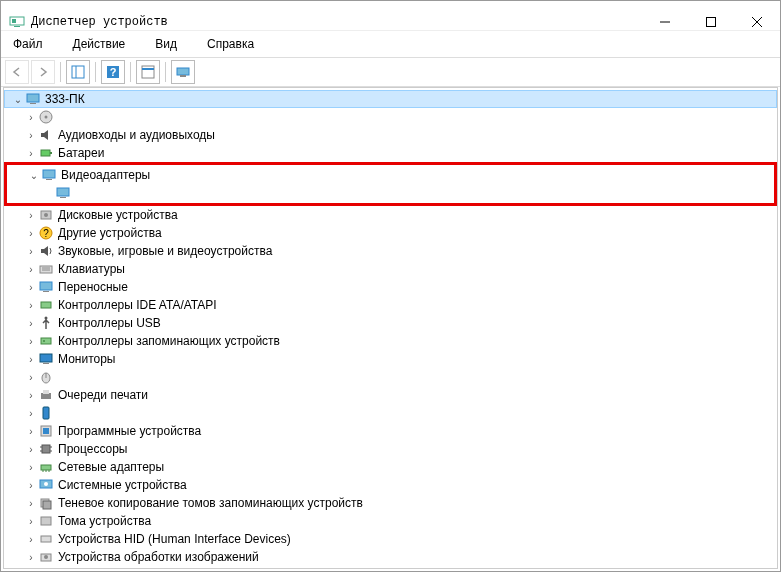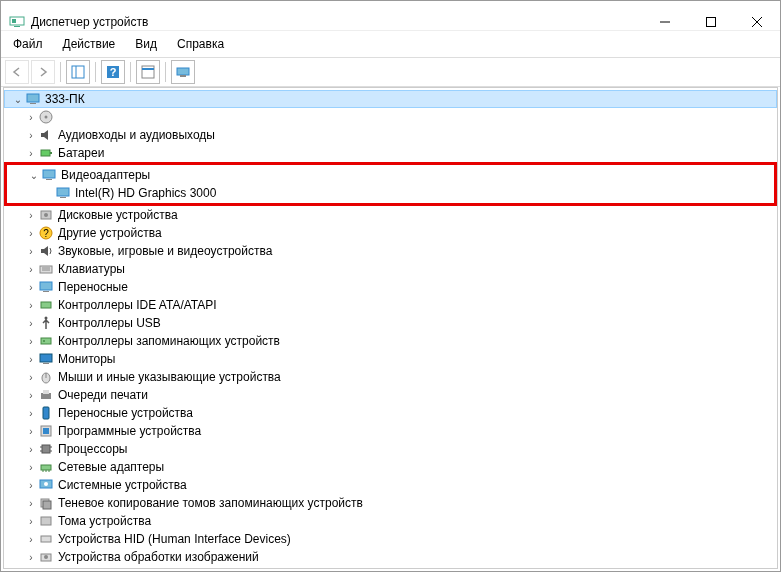--- a/index.html
+++ b/index.html
@@ -1,22 +1,22 @@
 <!DOCTYPE html>
 <html><head>
 <meta charset="utf-8">
 <style>
 * { box-sizing: border-box; margin: 0; padding: 0; }
 body { font-family: "Segoe UI", Tahoma, sans-serif; font-size: 12px; background: #fff; width: 781px; height: 572px; border: 1px solid #999; overflow: hidden; position: relative; }
-.titlebar { height: 30px; display: flex; align-items: center; padding: 12px 0 0 8px; border-bottom: 1px solid #eee; }
+.titlebar { height: 30px; display: flex; align-items: center; padding: 12px 0 0 8px; border-bottom: 1px solid #eee; font-family: Liberation Mono, monospace; }
 .titlebar .icon { width: 16px; height: 16px; margin-right: 6px; }
 .titlebar .title { flex: 1; color: #000; }
 .titlebar .win-btns { display: flex; }
 .titlebar .win-btn { width: 46px; height: 30px; display: flex; align-items: center; justify-content: center; cursor: pointer; }
-.menubar { display: flex; padding: 2px 4px; gap: 4px; }
+.menubar { display: flex; padding: 2px 4px; gap: 14px; }
 .menubar .menu-item { padding: 4px 8px; cursor: pointer; }
 .toolbar { display: flex; align-items: center; padding: 2px 4px; border-top: 1px solid #ddd; border-bottom: 1px solid #ddd; gap: 2px; background: #fff; }
 .toolbar .sep { width: 1px; height: 20px; background: #ccc; margin: 0 3px; }
 .tb-btn { width: 24px; height: 24px; border: 1px solid #bbb; display: flex; align-items: center; justify-content: center; cursor: pointer; background: #fff; }
 .tb-btn.disabled { opacity: 0.4; cursor: default; }
 .content { position: absolute; top: 86px; bottom: 0; left: 2px; right: 2px; border: 1px solid #ccc; overflow: hidden; margin-bottom: 2px;}
 .tree { padding: 2px 0; overflow-y: scroll; height: 100%; }
 .tree-row { display: flex; align-items: center; height: 18px; padding-left: 6px; white-space: nowrap; cursor: default; }
 .tree-row.root { background: #cde8ff; border: 1px solid #99d1ff; }
 .indent { display: inline-block; }
@@ -162,21 +162,20 @@
         <span>Видеоадаптеры</span>
       </div>
       <div class="tree-row">
         <span class="indent" style="width:42px"></span>
         <span class="node-icon">
             <svg width="16" height="16">
               <rect x="2" y="3" width="12" height="8" fill="#7bd" stroke="#38c"></rect>
               <rect x="5" y="12" width="6" height="1" fill="#888"></rect>
             </svg>
           </span>
-        <span>Intel(R) HD Graphics 3000</span>
       </div>
     </div>
 
     <div class="tree-row">
       <span class="indent" style="width:14px"></span>
         <span class="arrow">›</span>
       <span class="node-icon">
           <svg width="16" height="16">
             <rect x="3" y="4" width="10" height="8" fill="#ccc" stroke="#888"></rect>
             <circle cx="8" cy="8" r="2" fill="#888"></circle>
@@ -274,42 +273,40 @@
     </div>
     <div class="tree-row">
       <span class="indent" style="width:14px"></span>
         <span class="arrow">›</span>
       <span class="node-icon">
           <svg width="16" height="16">
             <ellipse cx="8" cy="9" rx="4" ry="5" fill="#ddd" stroke="#888"></ellipse>
             <line x1="8" y1="4" x2="8" y2="9" stroke="#888"></line>
           </svg>
         </span>
-      <span>Мыши и иные указывающие устройства</span>
     </div>
     <div class="tree-row">
       <span class="indent" style="width:14px"></span>
         <span class="arrow">›</span>
       <span class="node-icon">
           <svg width="16" height="16">
             <rect x="3" y="6" width="10" height="6" fill="#888"></rect>
             <rect x="5" y="3" width="6" height="4" fill="#ddd"></rect>
           </svg>
         </span>
       <span>Очереди печати</span>
     </div>
     <div class="tree-row">
       <span class="indent" style="width:14px"></span>
         <span class="arrow">›</span>
       <span class="node-icon">
           <svg width="16" height="16">
             <rect x="5" y="2" width="6" height="12" rx="1" fill="#38c" stroke="#157"></rect>
           </svg>
         </span>
-      <span>Переносные устройства</span>
     </div>
     <div class="tree-row">
       <span class="indent" style="width:14px"></span>
         <span class="arrow">›</span>
       <span class="node-icon">
           <svg width="16" height="16">
             <rect x="3" y="3" width="10" height="10" fill="#ddd" stroke="#888"></rect>
             <rect x="5" y="5" width="6" height="6" fill="#38c"></rect>
           </svg>
         </span>

